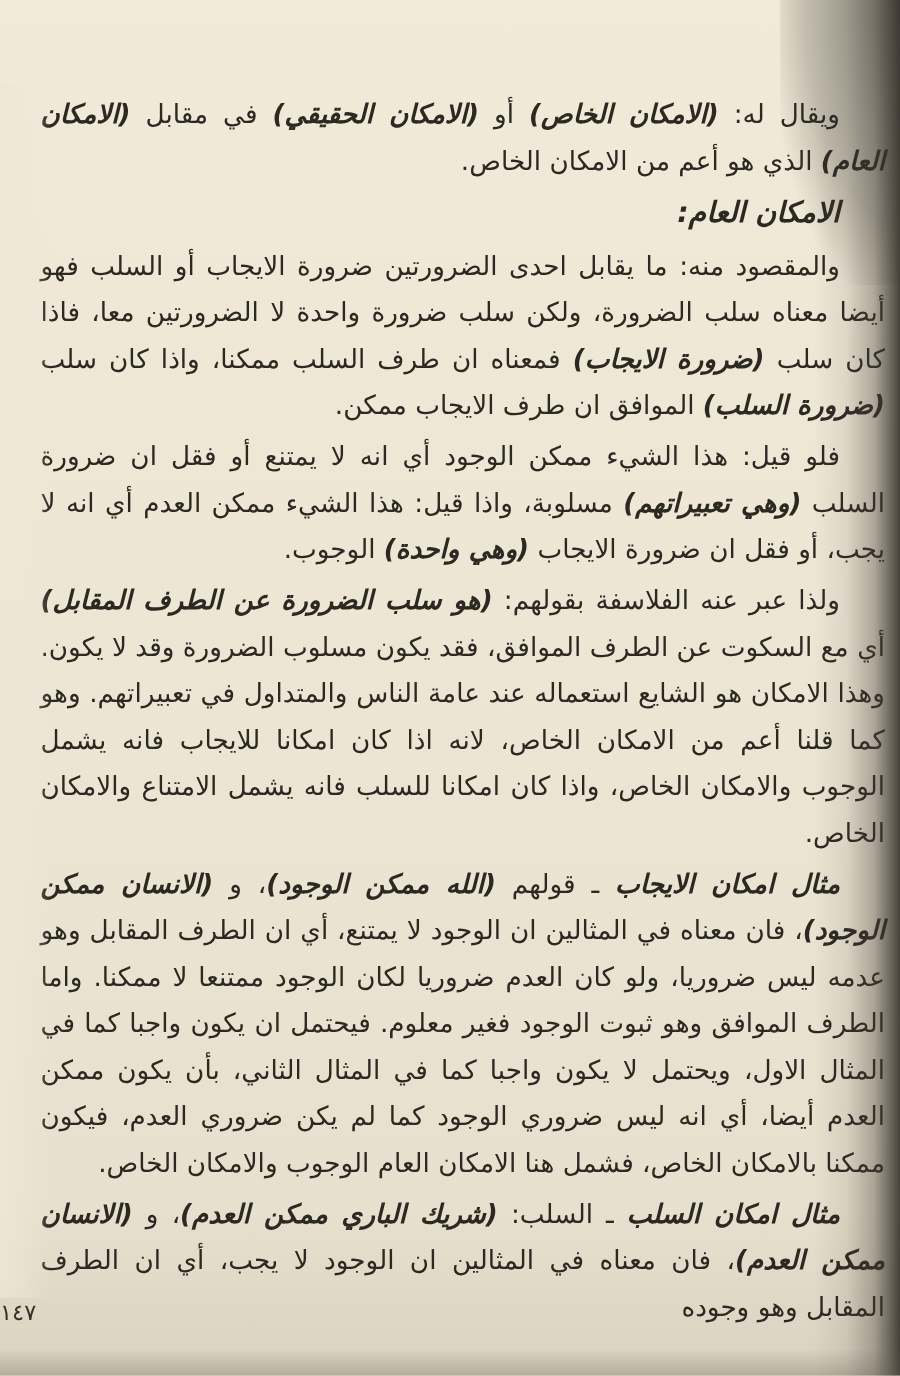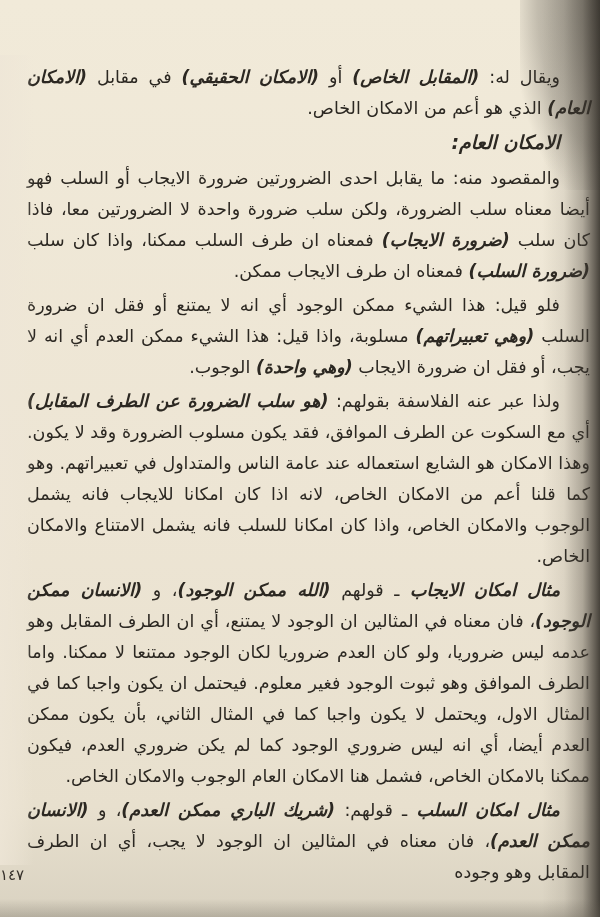--- a/index.html
+++ b/index.html
@@ -112,26 +112,26 @@
     letter-spacing: 2px;
     color: #35302a;
     z-index: 2;
   }
 </style>
 </head>
 <body>
 
 <div class="page">
   <div class="text-block">
-      <div class="para"><span>ويقال له: </span><span class="em">(المقابل الخاص)</span><span> أو </span><span class="em">(الامكان الحقيقي)</span><span> في مقابل </span><span class="em">(الامكان العام)</span><span> الذي هو أعم من الامكان الخاص.</span></div>
+      <div class="para"><span>ويقال له: </span><span class="em">(الامكان الخاص)</span><span> أو </span><span class="em">(الامكان الحقيقي)</span><span> في مقابل </span><span class="em">(الامكان العام)</span><span> الذي هو أعم من الامكان الخاص.</span></div>
       <div class="para heading"><span class="em">الامكان العام:</span></div>
-      <div class="para"><span>والمقصود منه: ما يقابل احدى الضرورتين ضرورة الايجاب أو السلب فهو أيضا معناه سلب الضرورة، ولكن سلب ضرورة واحدة لا الضرورتين معا، فاذا كان سلب </span><span class="em">(ضرورة الايجاب)</span><span> فمعناه ان طرف السلب ممكنا، واذا كان سلب </span><span class="em">(ضرورة السلب)</span><span> فمعناه ان طرف الايجاب ممكن.</span></div>
+      <div class="para"><span>والمقصود منه: ما يقابل احدى الضرورتين ضرورة الايجاب أو السلب فهو أيضا معناه سلب الضرورة، ولكن سلب ضرورة واحدة لا الضرورتين معا، فاذا كان سلب </span><span class="em">(ضرورة الايجاب)</span><span> فمعناه ان طرف السلب ممكنا، واذا كان سلب </span><span class="em">(ضرورة السلب)</span><span> الموافق ان طرف الايجاب ممكن.</span></div>
       <div class="para"><span>فلو قيل: هذا الشيء ممكن الوجود أي انه لا يمتنع أو فقل ان ضرورة السلب </span><span class="em">(وهي تعبيراتهم)</span><span> مسلوبة، واذا قيل: هذا الشيء ممكن العدم أي انه لا يجب، أو فقل ان ضرورة الايجاب </span><span class="em">(وهي واحدة)</span><span> الوجوب.</span></div>
       <div class="para"><span>ولذا عبر عنه الفلاسفة بقولهم: </span><span class="em">(هو سلب الضرورة عن الطرف المقابل)</span><span> أي مع السكوت عن الطرف الموافق، فقد يكون مسلوب الضرورة وقد لا يكون. وهذا الامكان هو الشايع استعماله عند عامة الناس والمتداول في تعبيراتهم. وهو كما قلنا أعم من الامكان الخاص، لانه اذا كان امكانا للايجاب فانه يشمل الوجوب والامكان الخاص، واذا كان امكانا للسلب فانه يشمل الامتناع والامكان الخاص.</span></div>
       <div class="para"><span class="em">مثال امكان الايجاب</span><span> ـ قولهم </span><span class="em">(الله ممكن الوجود)</span><span>، و </span><span class="em">(الانسان ممكن الوجود)</span><span>، فان معناه في المثالين ان الوجود لا يمتنع، أي ان الطرف المقابل وهو عدمه ليس ضروريا، ولو كان العدم ضروريا لكان الوجود ممتنعا لا ممكنا. واما الطرف الموافق وهو ثبوت الوجود فغير معلوم. فيحتمل ان يكون واجبا كما في المثال الاول، ويحتمل لا يكون واجبا كما في المثال الثاني، بأن يكون ممكن العدم أيضا، أي انه ليس ضروري الوجود كما لم يكن ضروري العدم، فيكون ممكنا بالامكان الخاص، فشمل هنا الامكان العام الوجوب والامكان الخاص.</span></div>
-      <div class="para"><span class="em">مثال امكان السلب</span><span> ـ قولهم: </span><span class="em">(شريك الباري ممكن العدم)</span><span>، و </span><span class="em">(الانسان ممكن العدم)</span><span>، فان معناه في المثالين ان الوجود لا يجب، أي ان الطرف المقابل وهو وجوده</span></div>
+      <div class="para"><span class="em">مثال امكان السلب</span><span> ـ السلب: </span><span class="em">(شريك الباري ممكن العدم)</span><span>، و </span><span class="em">(الانسان ممكن العدم)</span><span>، فان معناه في المثالين ان الوجود لا يجب، أي ان الطرف المقابل وهو وجوده</span></div>
     </div>
   <div class="page-number">١٤٧</div>
   <div class="left-fade"></div>
   <div class="right-shadow"></div>
   <div class="right-shadow-top"></div>
   <div class="bottom-shadow"></div>
 </div>
 
 </body></html>

